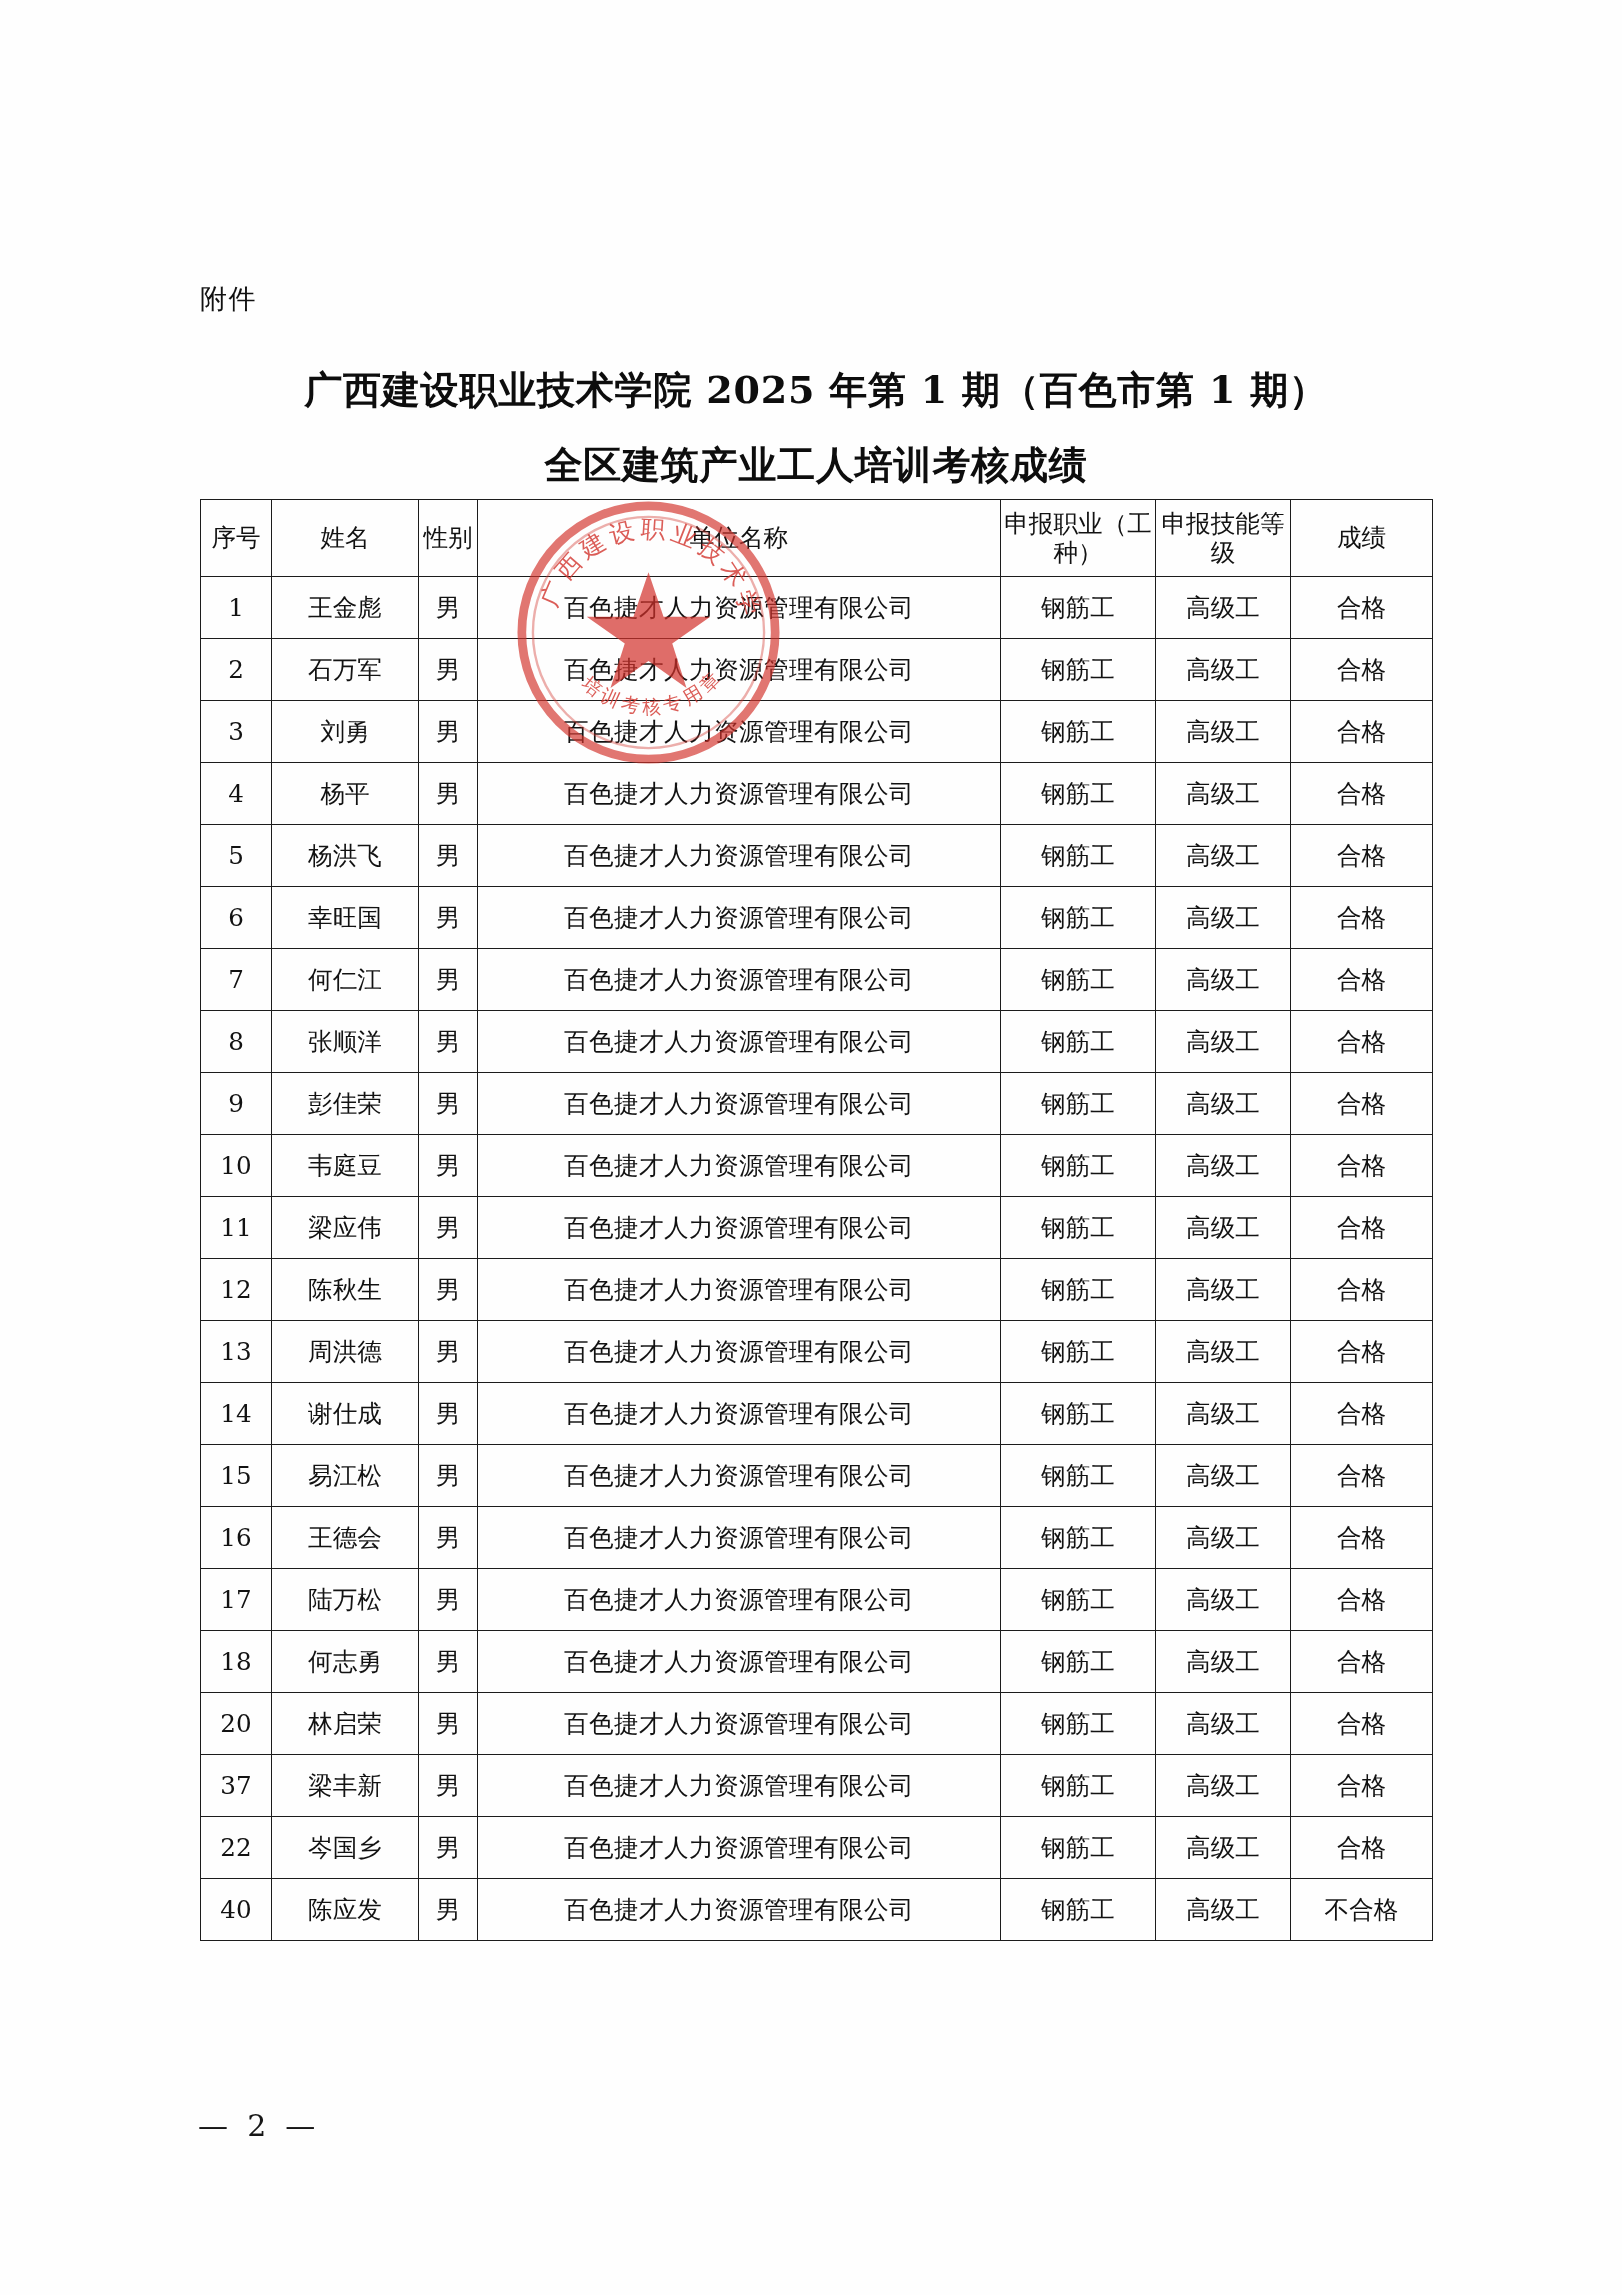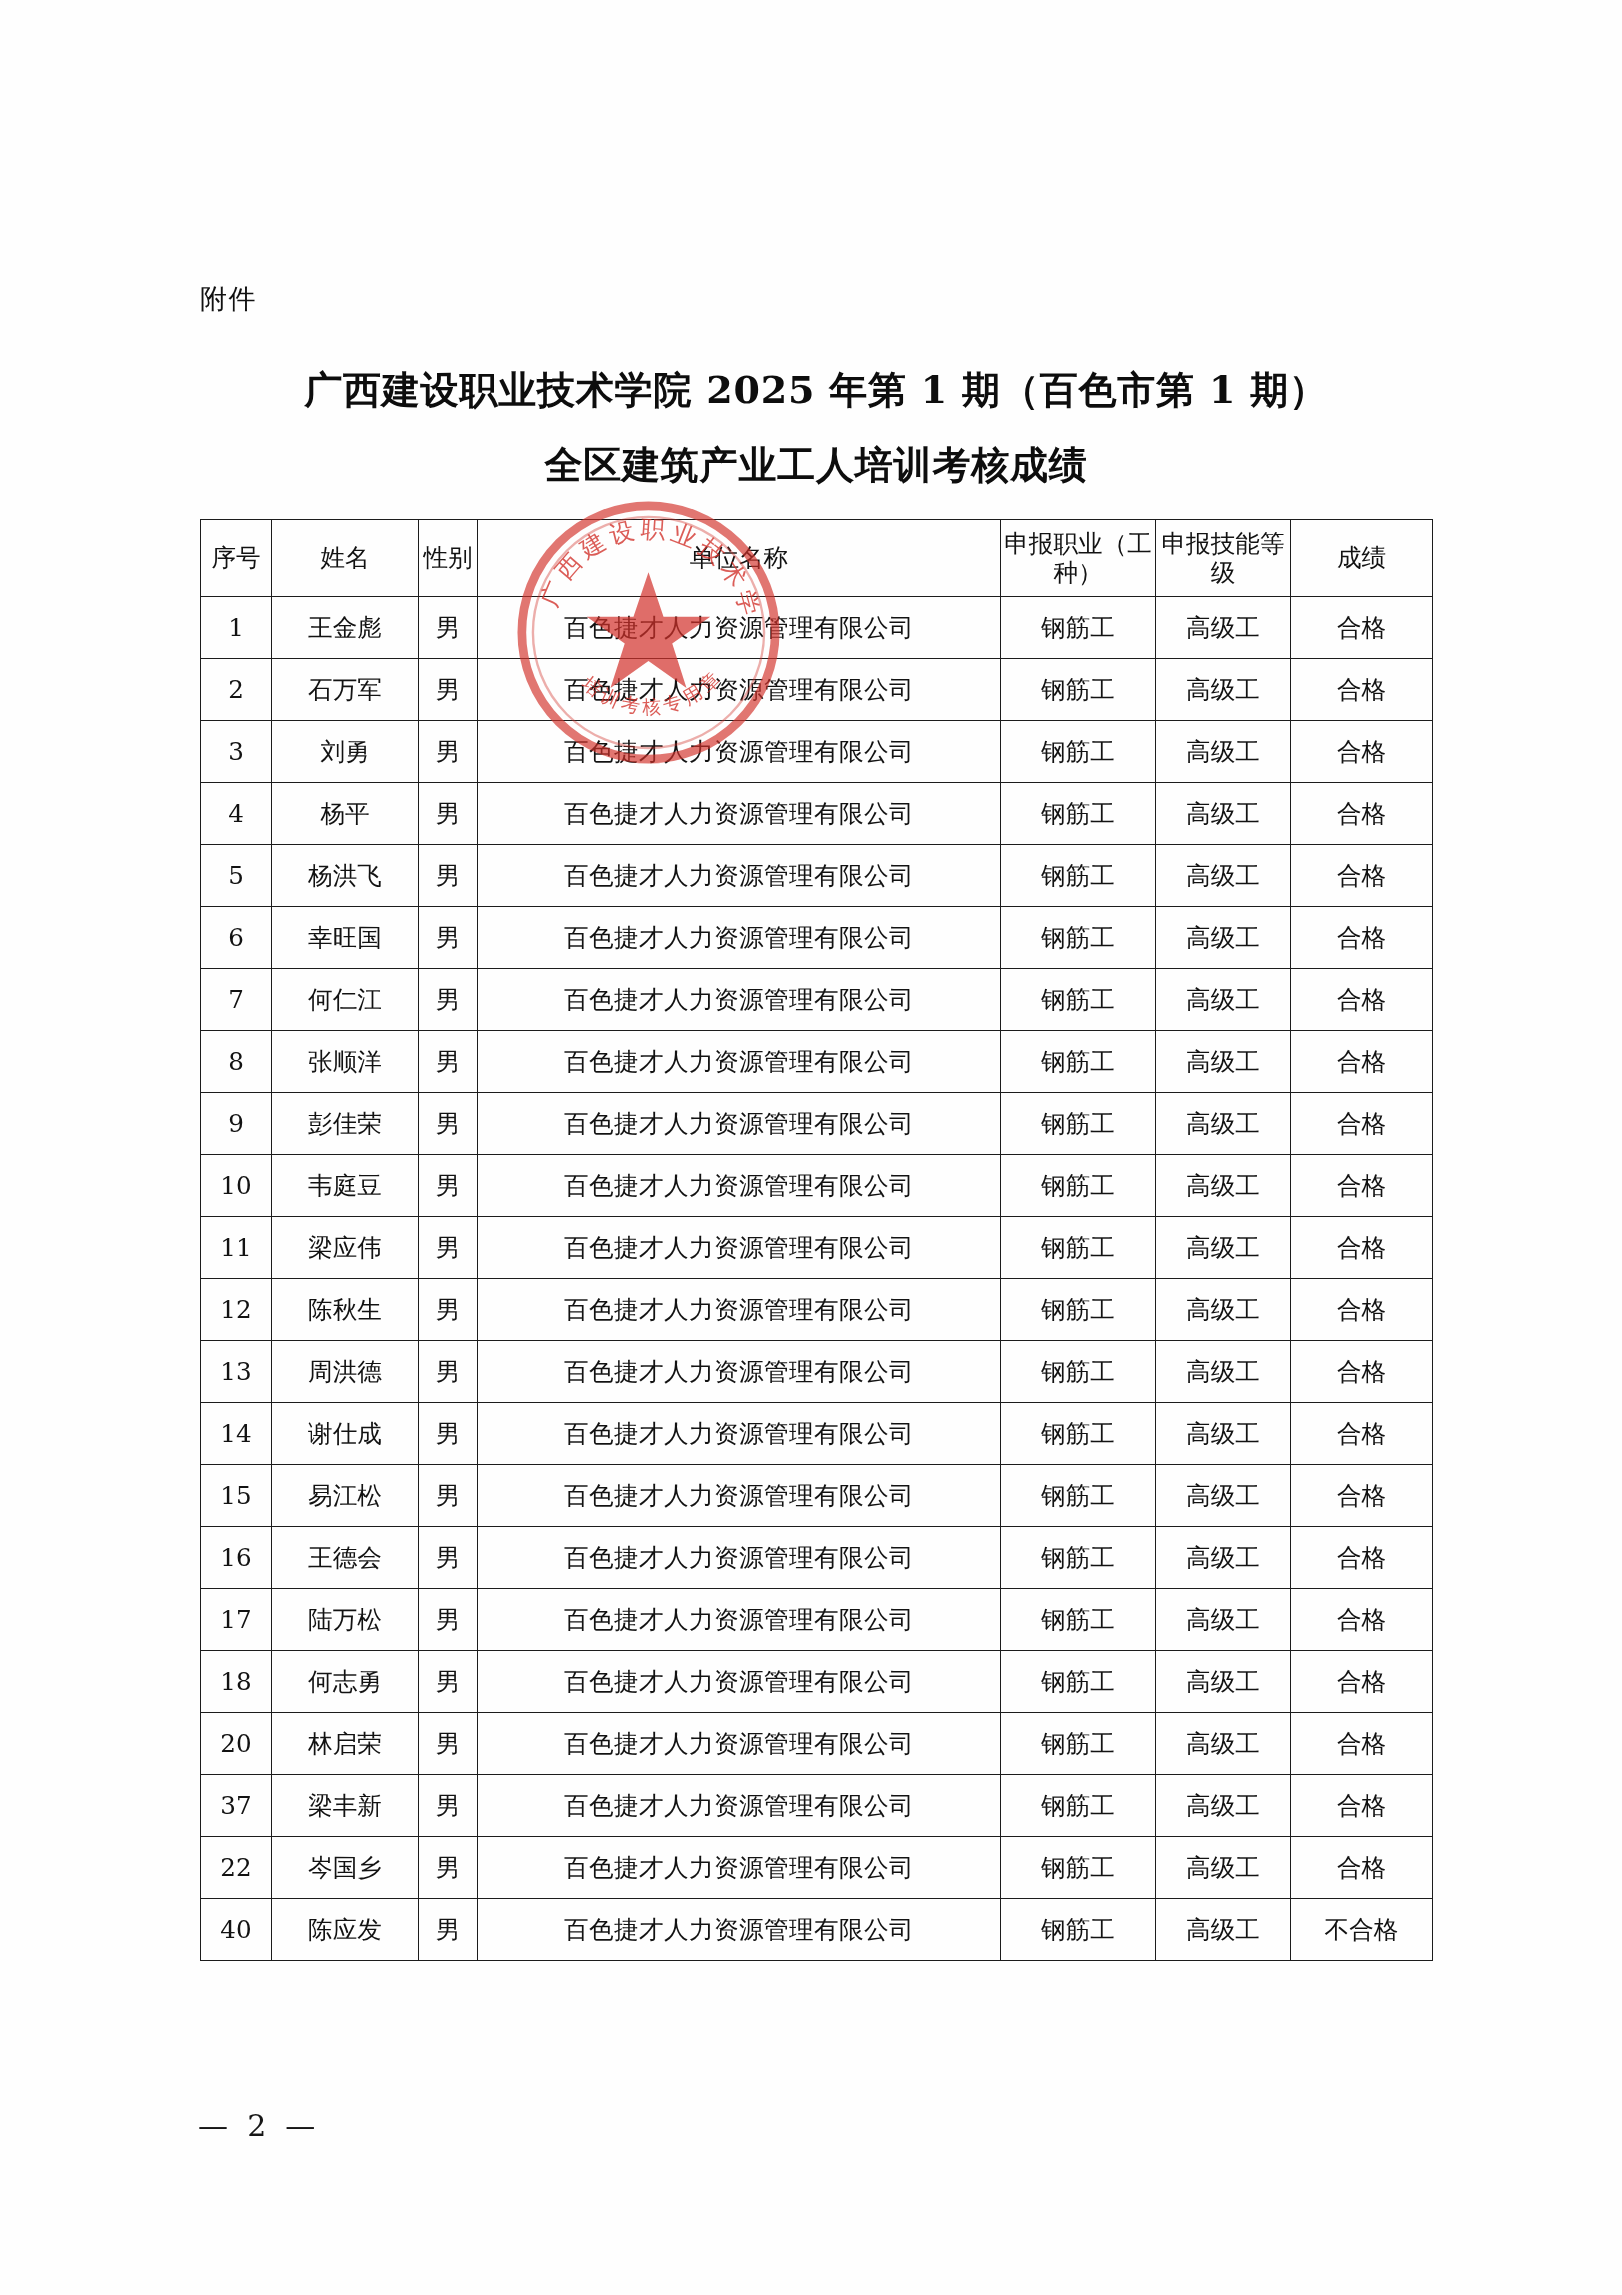--- a/index.html
+++ b/index.html
@@ -43,21 +43,21 @@
     letter-spacing: 0.8px;
     color: #0d0d0d;
   }
   .doc-title .line2 {
     display: block;
     margin-top: 16px;
   }
   table.grades {
     position: absolute;
     left: 200px;
-    top: 519px;
+    top: 499px;
     width: 1231px;
     border-collapse: collapse;
     table-layout: fixed;
   }
   table.grades th, table.grades td {
     border: 1.6px solid #1c1c1c;
     text-align: center;
     vertical-align: middle;
     font-size: 24.6px;
     color: #121212;

